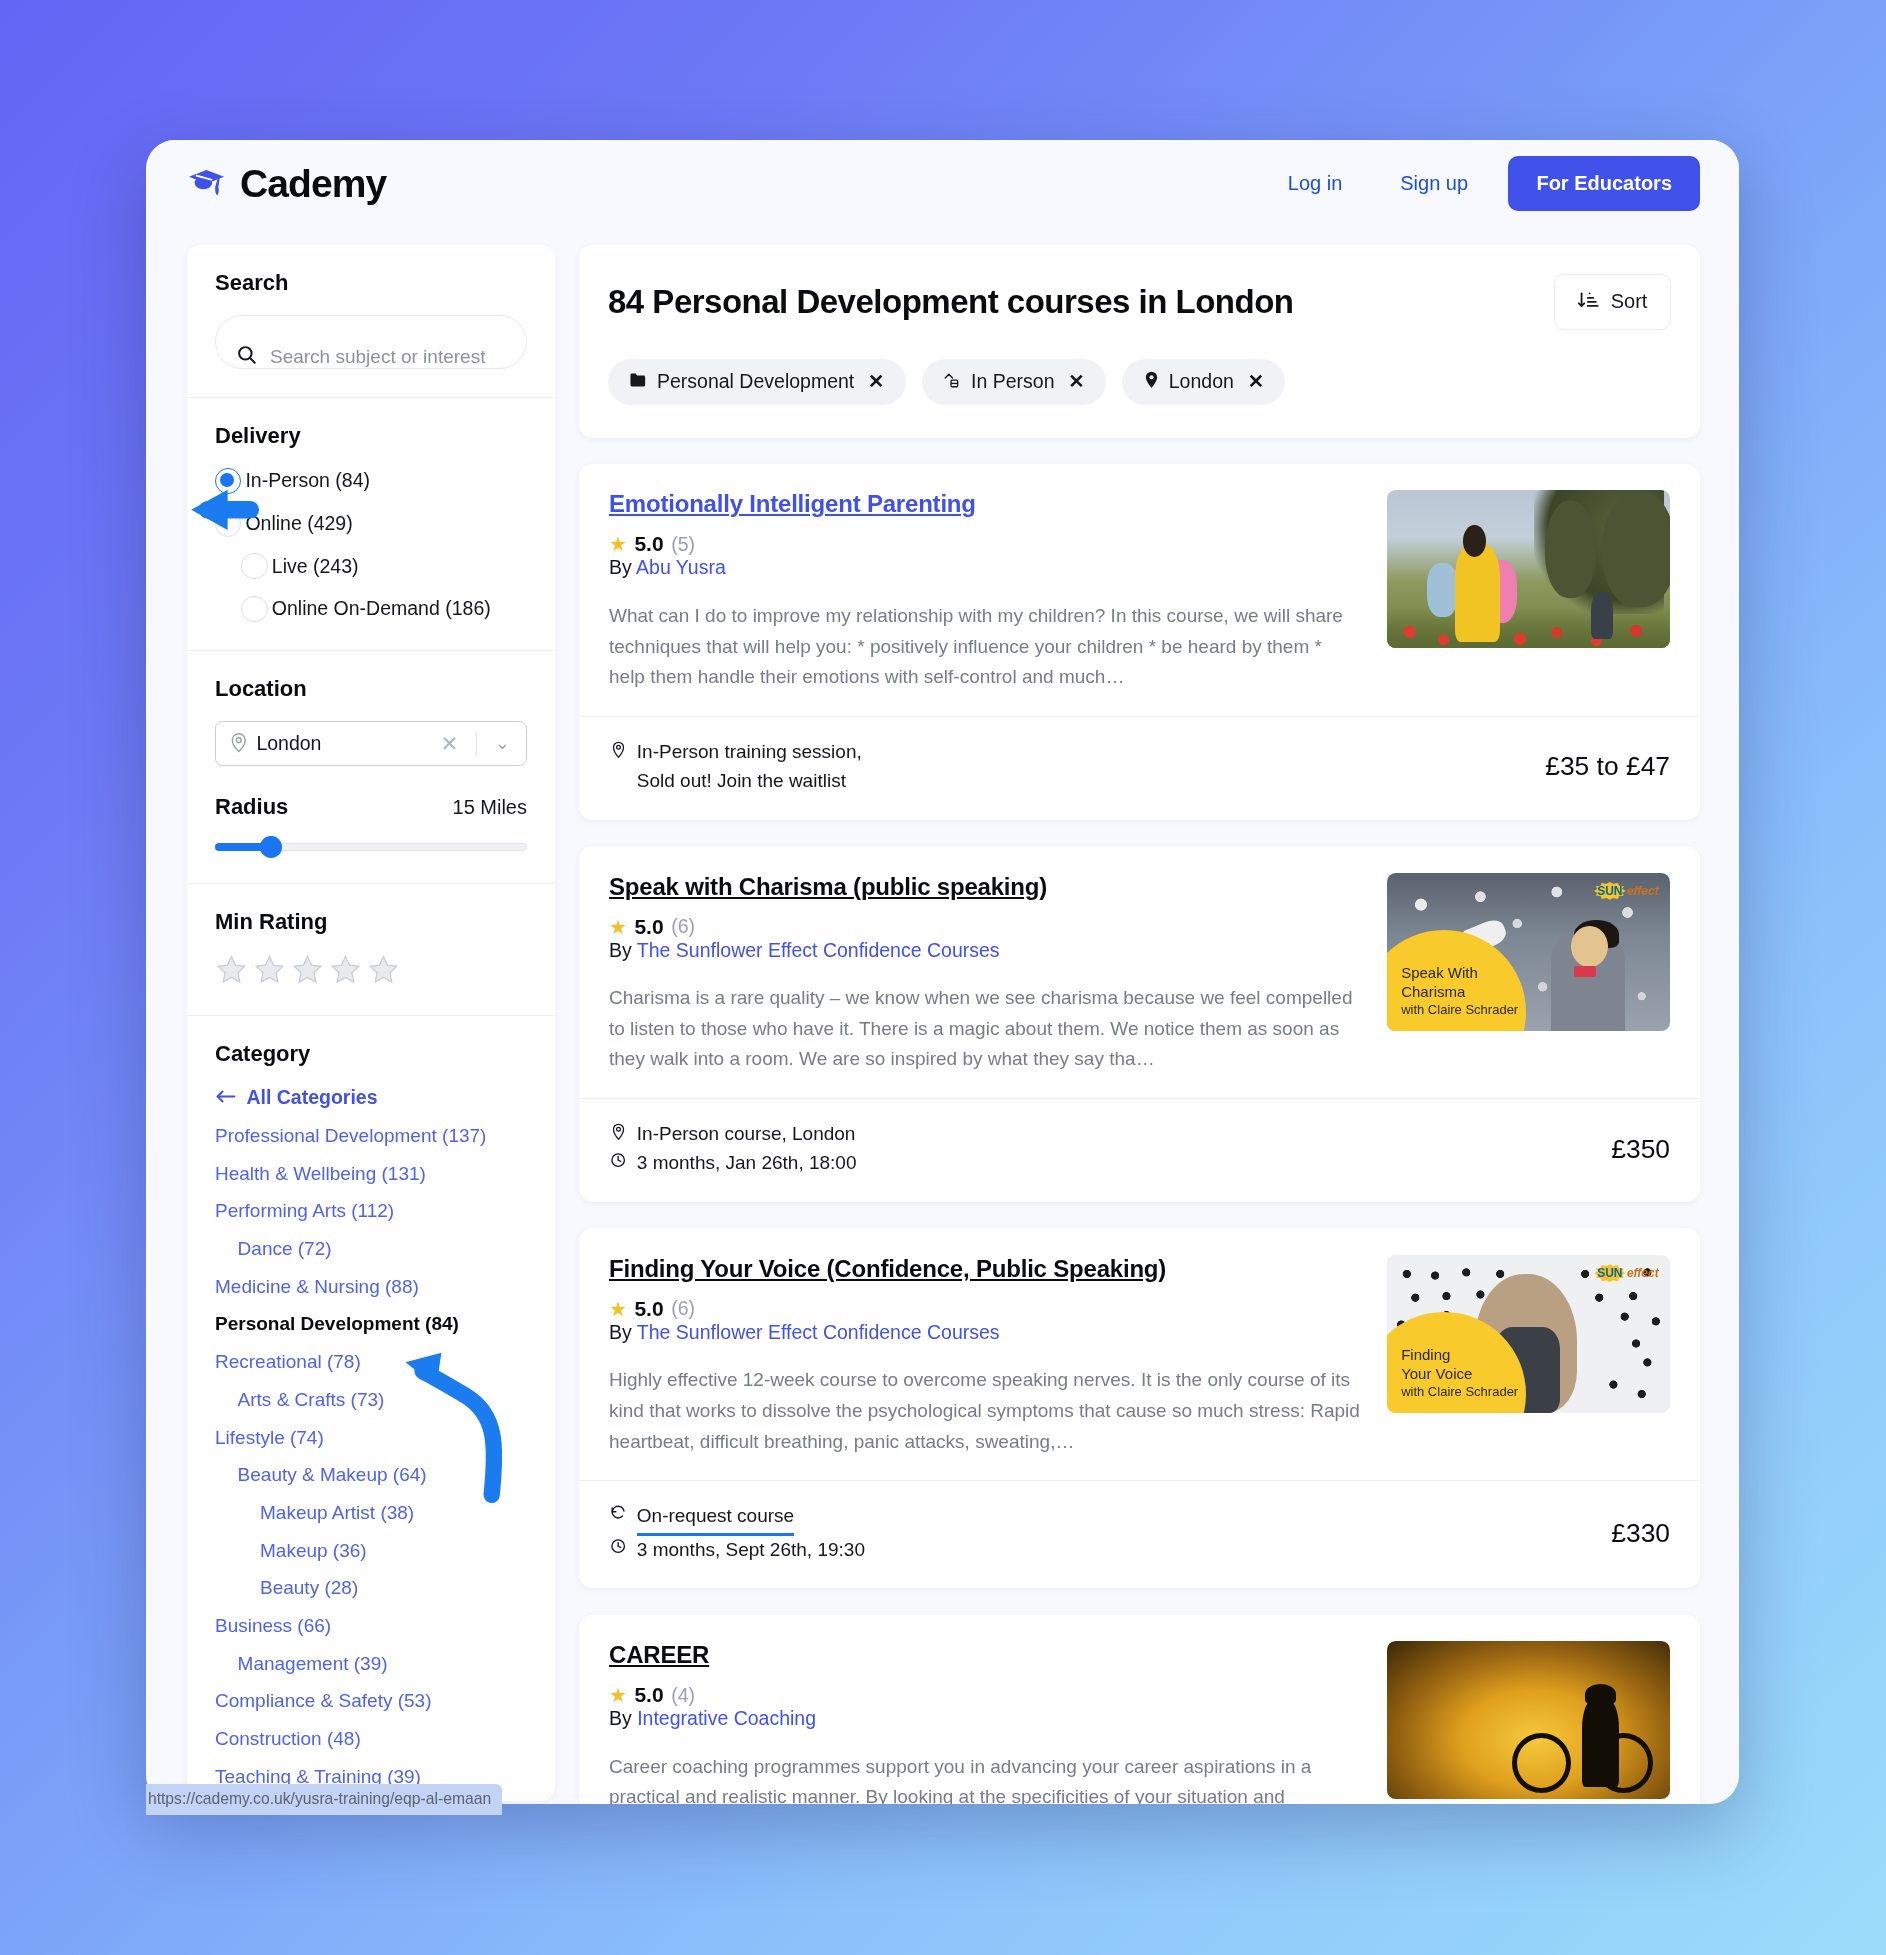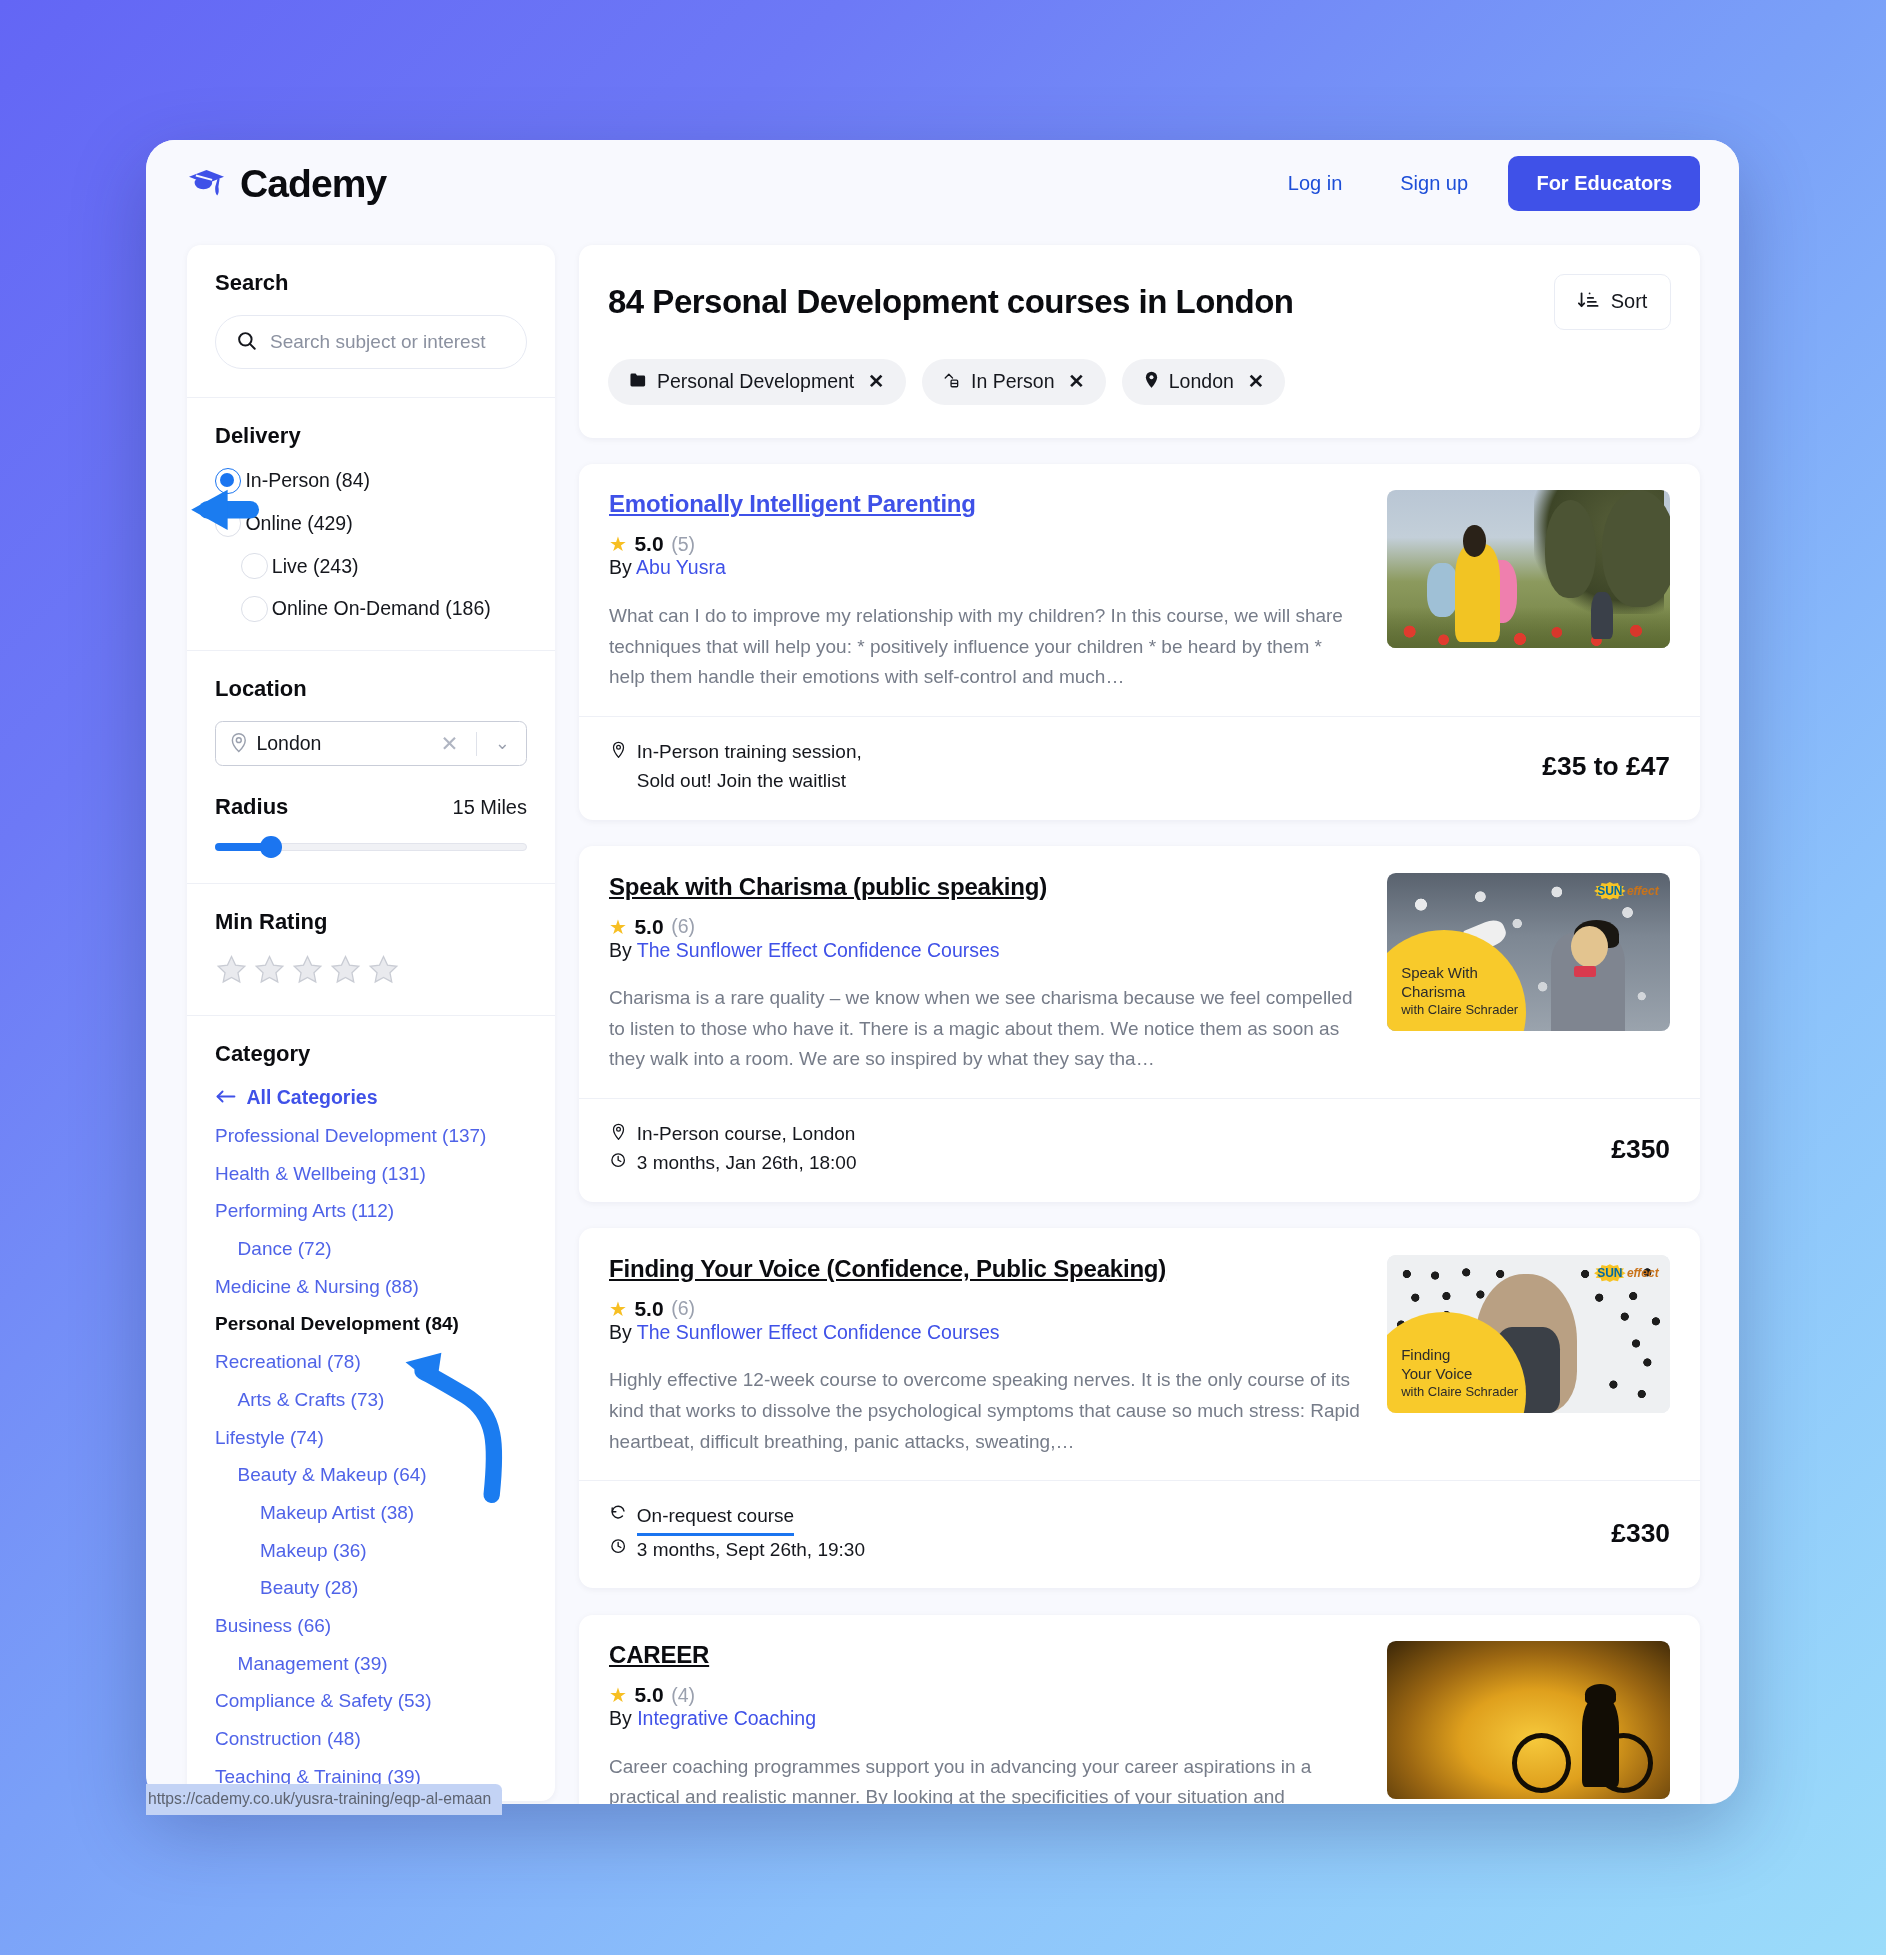--- a/index.html
+++ b/index.html
@@ -56,21 +56,21 @@
     box-shadow: 0 1.3px 6.3px rgba(20,25,60,0.05);
     overflow: hidden;
     align-self: flex-start;
     max-height: 1556px;
   }
   .sec { padding: 25px 28px 28px 28px; border-bottom: 1.3px solid #eef0f6; }
   .sec:last-child { border-bottom: none; }
   .sec-title { font-size: 22px; font-weight: 700; color: #0b0c10; margin-bottom: 19px; }
 
   .search-box {
-    display: flex; align-items: center; gap: 12.6px;
+    display: flex; align-items: flex-end; gap: 12.6px;
     border: 1.3px solid #e6e9f2; border-radius: 628px;
     height: 54px; padding: 0 20px;
   }
   .search-box input {
     border: none; outline: none; font-size: 19px;
     color: #6b7280; font-family: inherit; flex: 1; background: transparent;
   }
   .search-box input::placeholder { color: #8b91a0; }
 
   .radio-row { display: flex; align-items: center; gap: 4px; margin-top: 16.3px; }
@@ -172,21 +172,21 @@
   }
 
   .course-foot {
     border-top: 1.3px solid #eef0f6;
     display: flex; align-items: center;
     padding: 21.4px 30px 24px 30px; gap: 15px;
   }
   .meta { font-size: 19px; color: #15171d; line-height: 1.52; }
   .meta-row { display: flex; align-items: flex-start; gap: 8.8px; }
   .meta-ico { width: 19px; flex: 0 0 19px; display: inline-flex; justify-content: center; padding-top: 2.5px; }
-  .price { margin-left: auto; font-size: 26.4px; font-weight: 700; color: #0b0c10; white-space: nowrap; }
+  .price { margin-left: auto; font-size: 26.4px; font-weight: 400; color: #0b0c10; white-space: nowrap; }
   .u-underline { border-bottom: 3.8px solid #1b75f0; padding-bottom: 1.3px; display: inline-block; }
 
   
   .art { position: absolute; inset: 0; }
   .art1 { background: linear-gradient(to bottom, #b9c6d4 0%, #c3cfd9 30%, #8c9a5e 58%, #6f7d3f 100%); }
   .art1 .tree { position:absolute; background:#4c5434; border-radius:50% 50% 45% 45%; filter: blur(0.6px); }
   .art1 .sun { position:absolute; right:2%; top:0; width:46%; height:78%; background: radial-gradient(ellipse at 70% 30%, #58603a 0%, #3d4527 60%, rgba(60,70,40,0) 75%); }
   .art1 .dad { position:absolute; left:24%; bottom:4%; width:16%; height:62%; background:#f2c423; border-radius:34% 34% 12% 12%; }
   .art1 .head { position:absolute; left:27%; bottom:58%; width:8%; height:20%; background:#2a2218; border-radius:50%; }
   .art1 .kidL { position:absolute; left:14%; bottom:20%; width:11%; height:34%; background:#9fc0d6; border-radius:40%; }

